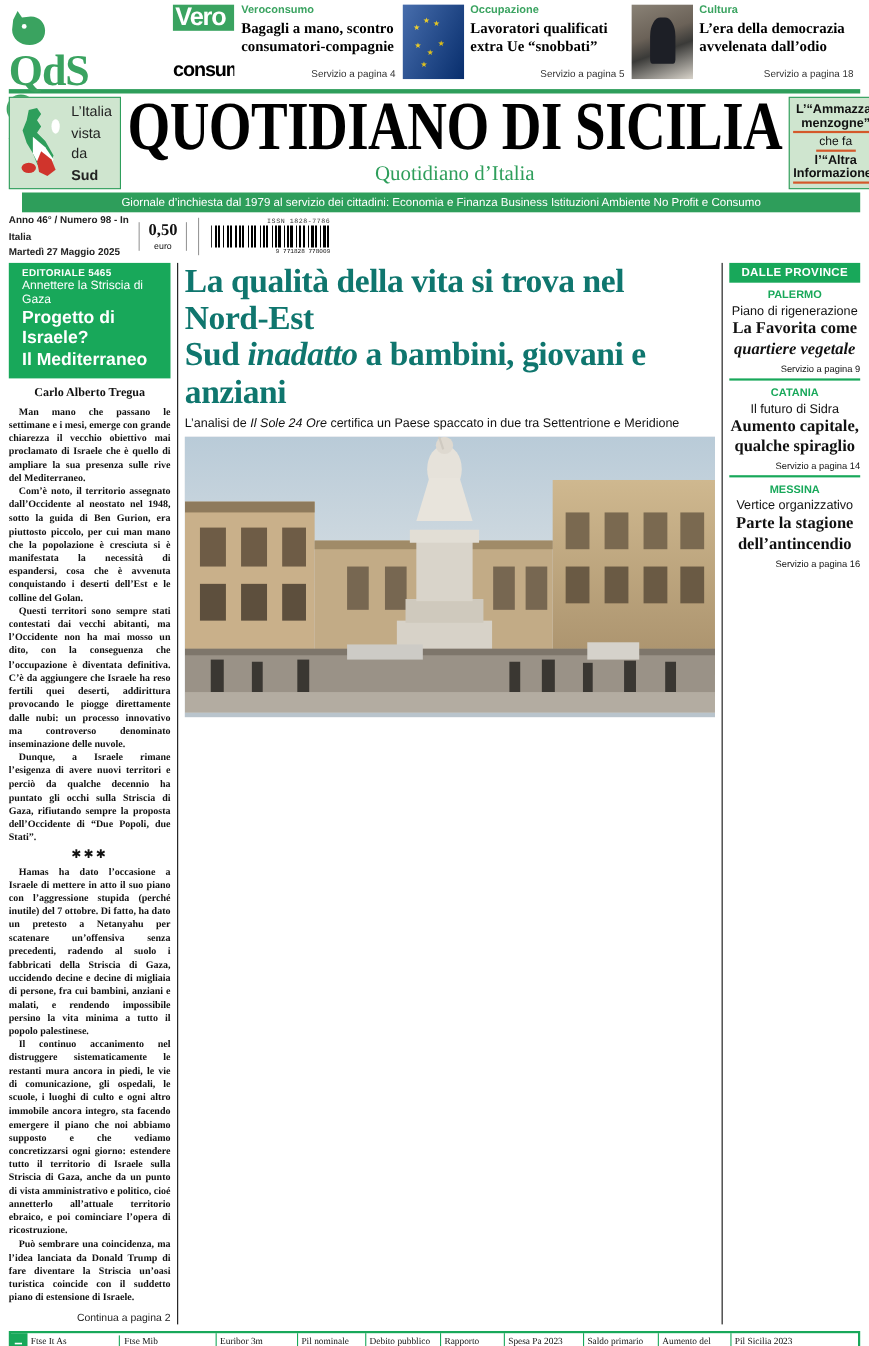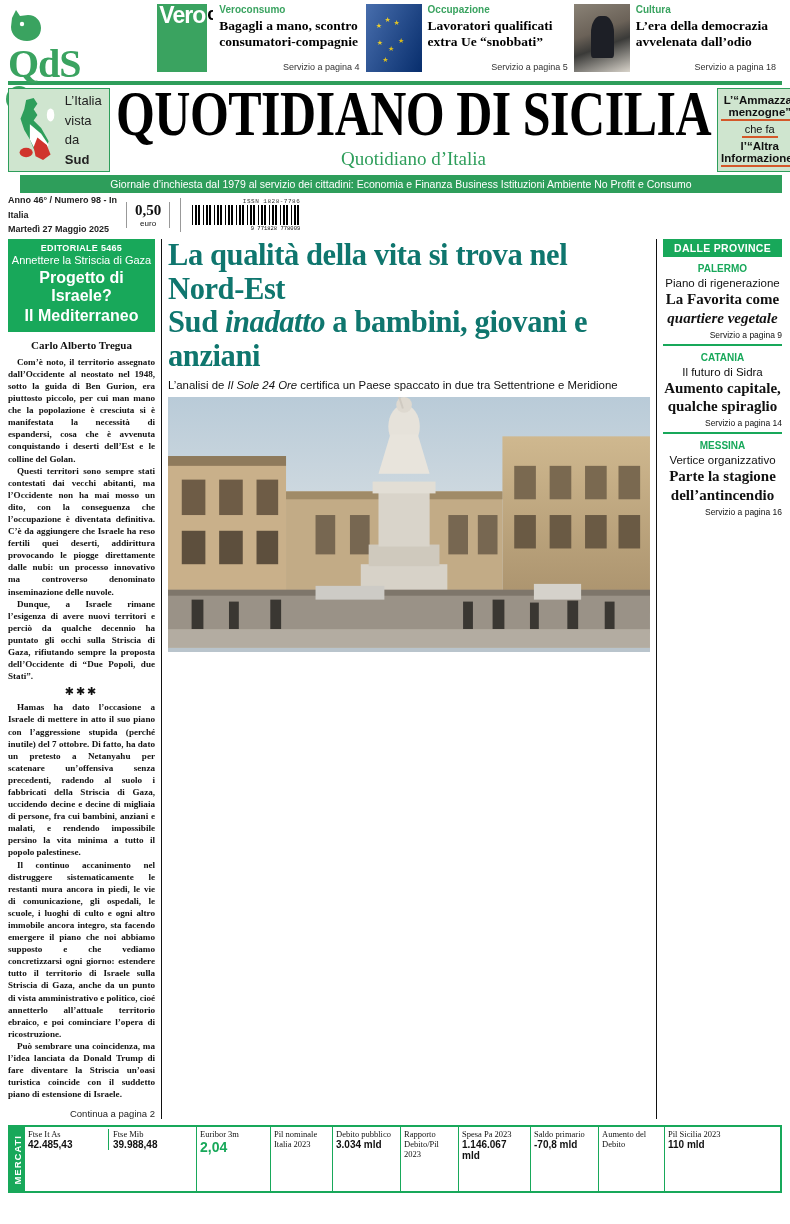--- a/index.html
+++ b/index.html
@@ -27,21 +27,21 @@
   .qds-url { font-size: 8.5px; color: #333; margin-top: 10px; font-family: "Liberation Sans", sans-serif; }
 
   .promo-item { display: flex; gap: 6px; width: 212px; padding-right: 6px; }
   .promo-thumb { width: 56px; height: 68px; flex: 0 0 56px; overflow: hidden; position: relative; }
   .promo-body { flex: 1; display: flex; flex-direction: column; height: 68px; }
   .promo-kicker { color: #3aa360; font-size: 10px; font-weight: bold; line-height: 1.2; }
   .promo-title { font-family: "Liberation Serif", serif; font-weight: bold; font-size: 13.5px; line-height: 1.18; margin-top: 2px; color: #000; }
   .promo-ref { font-size: 9px; color: #333; margin-top: auto; text-align: right; }
 
   
-  .vero-logo { width: 56px; height: 68px; display: flex; justify-content: space-between; }
+  .vero-logo { width: 56px; height: 68px; display: flex; flex-direction: column; justify-content: space-between; }
   .vero-top { background: #3aa360; color: #fff; font-size: 23px; font-weight: bold; font-family: "Liberation Sans", sans-serif; line-height: 0.95; letter-spacing: -1px; padding: 1px 2px; }
   .vero-bot { color: #000; font-size: 18px; font-weight: bold; line-height: 1; letter-spacing: -1px; margin-top: 1px; }
 
   
   .eu-flag { width: 100%; height: 100%; background: #0a3d91; position: relative; }
   .eu-flag .star { position: absolute; color: #ffd700; font-size: 7px; line-height: 1; }
   .eu-flag::after { content: ""; position: absolute; inset: 0; background: linear-gradient(115deg, rgba(255,255,255,.25), rgba(0,0,0,.25)); }
 
   
   .cult-photo { width: 100%; height: 100%; background: linear-gradient(160deg,#8a8276 0%,#6b6258 40%,#3a3a38 60%,#d9d4cb 100%); position: relative; }
@@ -90,21 +90,21 @@
   .barcode { height: 20px; width: 108px; background: repeating-linear-gradient(90deg,#000 0 1px,#fff 1px 3px,#000 3px 5px,#fff 5px 6px,#000 6px 8px,#fff 8px 11px); }
   .barnum { font-size: 5.5px; font-family: "Liberation Mono", monospace; }
 
   
   .main { display: flex; gap: 6px; margin-top: 2px; }
   .col-left { width: 154px; border-right: 1px solid #111; padding-right: 6px; }
   .col-mid { flex: 1; }
   .col-right { width: 126px; border-left: 1px solid #111; padding-left: 6px; }
 
   
-  .edit-box { background: #18a85a; color: #fff; text-align: center; padding: 4px 0 7px; }
+  .edit-box { background: #18a85a; color: #fff; padding: 4px 12px 7px; }
   .edit-kick { font-size: 9px; font-weight: bold; letter-spacing: 0.3px; }
   .edit-sub { font-size: 11px; margin-top: 1px; }
   .edit-title { font-size: 16px; font-weight: bold; line-height: 1.1; margin-top: 3px; }
   .edit-author { text-align: center; font-family: "Liberation Serif", serif; font-weight: bold; font-size: 11px; margin: 7px 0 5px; }
   .edit-body p { font-family: "Liberation Serif", serif; font-size: 9.1px; line-height: 1.33; text-align: justify; text-indent: 9px; font-weight: bold; }
   .stars { text-align: center; font-size: 11px; letter-spacing: 2px; margin: 3px 0; }
   .continua { text-align: right; font-size: 9.5px; margin-top: 8px; color: #222; }
 
   
   .headline { font-family: "Liberation Serif", serif; font-weight: bold; font-size: 30.5px; line-height: 1.1; color: #0f766e; letter-spacing: -0.4px; }
@@ -264,20 +264,21 @@
 
     <div class="col-left">
       <div class="edit-box">
         <div class="edit-kick">EDITORIALE 5465</div>
         <div class="edit-sub">Annettere la Striscia di Gaza</div>
         <div class="edit-title">Progetto di Israele?</div>
         <div class="edit-title">Il Mediterraneo</div>
       </div>
       <div class="edit-author">Carlo Alberto Tregua</div>
       <div class="edit-body">
+        <p>Man mano che passano le settimane e i mesi, emerge con grande chiarezza il vecchio obiettivo mai proclamato di Israele che è quello di ampliare la sua presenza sulle rive del Mediterraneo.</p>
         <p>Com’è noto, il territorio assegnato dall’Occidente al neostato nel 1948, sotto la guida di Ben Gurion, era piuttosto piccolo, per cui man mano che la popolazione è cresciuta si è manifestata la necessità di espandersi, cosa che è avvenuta conquistando i deserti dell’Est e le colline del Golan.</p>
         <p>Questi territori sono sempre stati contestati dai vecchi abitanti, ma l’Occidente non ha mai mosso un dito, con la conseguenza che l’occupazione è diventata definitiva. C’è da aggiungere che Israele ha reso fertili quei deserti, addirittura provocando le piogge direttamente dalle nubi: un processo innovativo ma controverso denominato inseminazione delle nuvole.</p>
         <p>Dunque, a Israele rimane l’esigenza di avere nuovi territori e perciò da qualche decennio ha puntato gli occhi sulla Striscia di Gaza, rifiutando sempre la proposta dell’Occidente di “Due Popoli, due Stati”.</p>
         <div class="stars">✱✱✱</div>
         <p>Hamas ha dato l’occasione a Israele di mettere in atto il suo piano con l’aggressione stupida (perché inutile) del 7 ottobre. Di fatto, ha dato un pretesto a Netanyahu per scatenare un’offensiva senza precedenti, radendo al suolo i fabbricati della Striscia di Gaza, uccidendo decine e decine di migliaia di persone, fra cui bambini, anziani e malati, e rendendo impossibile persino la vita minima a tutto il popolo palestinese.</p>
         <p>Il continuo accanimento nel distruggere sistematicamente le restanti mura ancora in piedi, le vie di comunicazione, gli ospedali, le scuole, i luoghi di culto e ogni altro immobile ancora integro, sta facendo emergere il piano che noi abbiamo supposto e che vediamo concretizzarsi ogni giorno: estendere tutto il territorio di Israele sulla Striscia di Gaza, anche da un punto di vista amministrativo e politico, cioé annetterlo all’attuale territorio ebraico, e poi cominciare l’opera di ricostruzione.</p>
         <p>Può sembrare una coincidenza, ma l’idea lanciata da Donald Trump di fare diventare la Striscia un’oasi turistica coincide con il suddetto piano di estensione di Israele.</p>
       </div>
       <div class="continua">Continua a pagina 2</div>
     </div>

